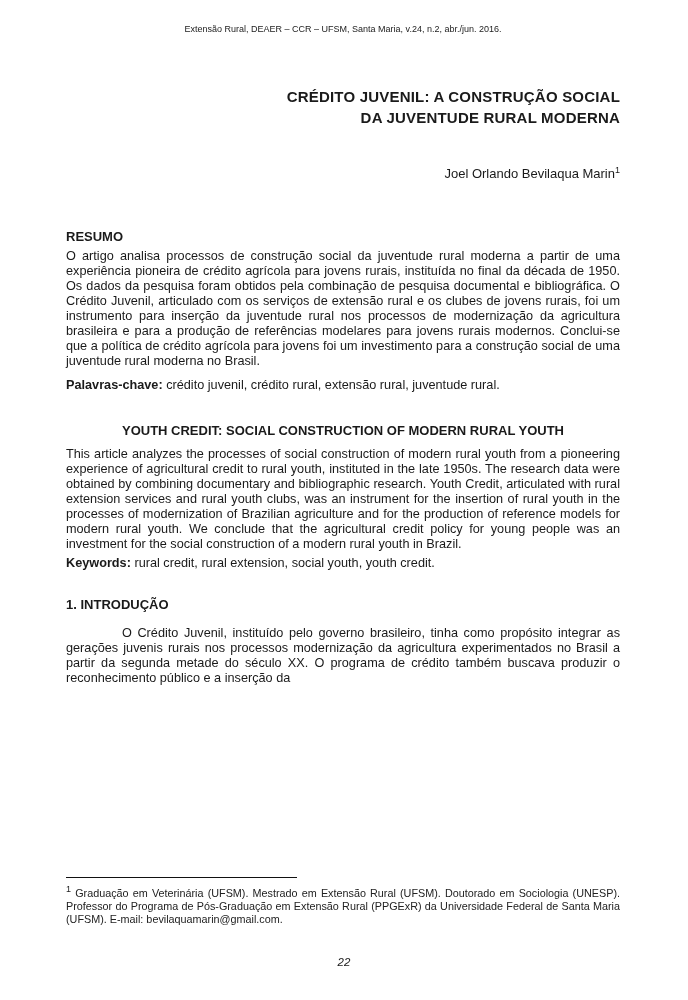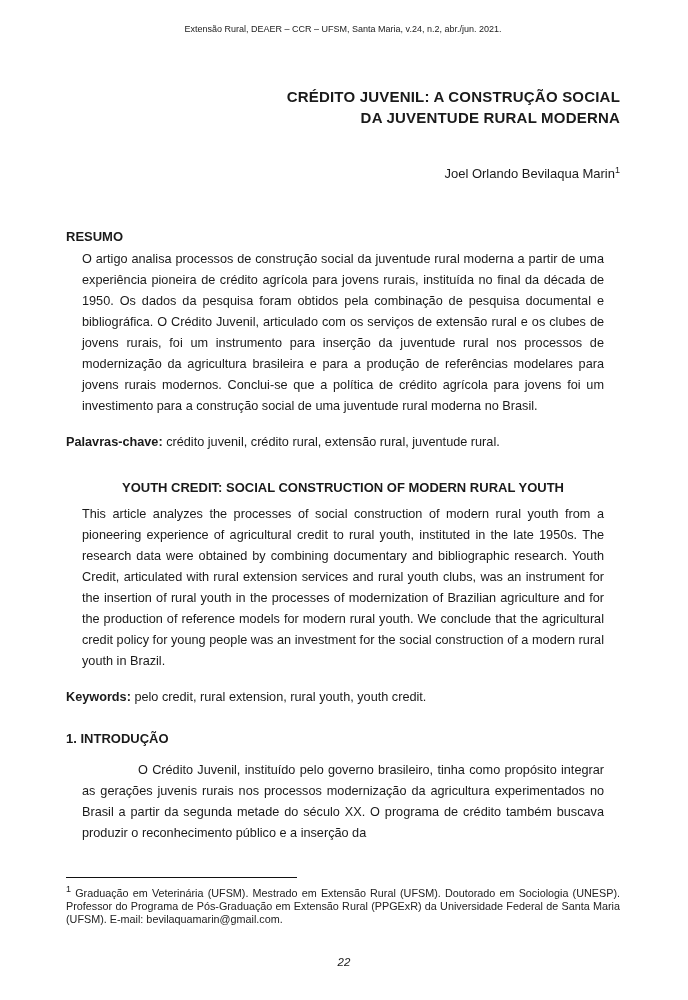--- a/index.html
+++ b/index.html
@@ -49,22 +49,22 @@
     font-weight: bold;
     font-size: 13px;
     line-height: 19px;
   }
   .h-resumo   { margin-top: 44px; }
   .h-abstract { margin-top: 29px; }
   .h-intro    { margin-top: 23px; }
   .body-par {
     text-align: justify;
     font-size: 12.7px;
-    line-height: 21px;
-    margin: 16px;
+    line-height: 15px;
+    margin: 0;
   }
   .par-resumo   { margin-top: 3px; }
   .par-abstract { margin-top: 7px; }
   .par-intro    { margin-top: 12px; text-indent: 56px; }
   .kw-line {
     font-size: 12.7px;
     line-height: 18.6px;
   }
   .kw-pt { margin-top: 7px; }
   .kw-en { margin-top: 2px; }
@@ -103,21 +103,21 @@
     font-size: 11.5px;
     line-height: 14px;
     font-style: italic;
   }
 </style>
 </head>
 <body>
 
 <div class="page">
 
-  <div class="journal-header">Extensão Rural, DEAER – CCR – UFSM, Santa Maria, v.24, n.2, abr./jun. 2021.</div>
+  <div class="journal-header">Extensão Rural, DEAER – CCR – UFSM, Santa Maria, v.24, n.2, abr./jun. 2016.</div>
 
   <h1 class="article-title" style="margin:51px 0 0 0;">
     <span class="title-line">CRÉDITO JUVENIL: A CONSTRUÇÃO SOCIAL</span>
     <span class="title-line">DA JUVENTUDE RURAL MODERNA</span>
   </h1>
 
   <div class="author-line">
     <span>Joel Orlando Bevilaqua Marin</span><sup class="fn-ref">1</sup>
   </div>
 
@@ -130,21 +130,21 @@
     <span>crédito juvenil, crédito rural, extensão rural, juventude rural.</span>
   </div>
 
   <div class="english-title">YOUTH CREDIT: SOCIAL CONSTRUCTION OF MODERN RURAL YOUTH</div>
 
 
   <p class="body-par par-abstract">This article analyzes the processes of social construction of modern rural youth from a pioneering experience of agricultural credit to rural youth, instituted in the late 1950s. The research data were obtained by combining documentary and bibliographic research. Youth Credit, articulated with rural extension services and rural youth clubs, was an instrument for the insertion of rural youth in the processes of modernization of Brazilian agriculture and for the production of reference models for modern rural youth. We conclude that the agricultural credit policy for young people was an investment for the social construction of a modern rural youth in Brazil.</p>
 
   <div class="kw-line kw-en">
     <span class="kw-label">Keywords:</span>
-    <span>pelo credit, rural extension, rural youth, youth credit.</span>
+    <span>rural credit, rural extension, social youth, youth credit.</span>
   </div>
 
   <div class="section-heading h-intro">1. INTRODUÇÃO</div>
 
   <p class="body-par par-intro">O Crédito Juvenil, instituído pelo governo brasileiro, tinha como propósito integrar as gerações juvenis rurais nos processos modernização da agricultura experimentados no Brasil a partir da segunda metade do século XX. O programa de crédito também buscava produzir o reconhecimento público e a inserção da</p>
 
   <div class="footnote-area">
     <div class="footnote-divider"></div>
     <div class="footnote-text">
       <sup class="fn-ref">1</sup>

